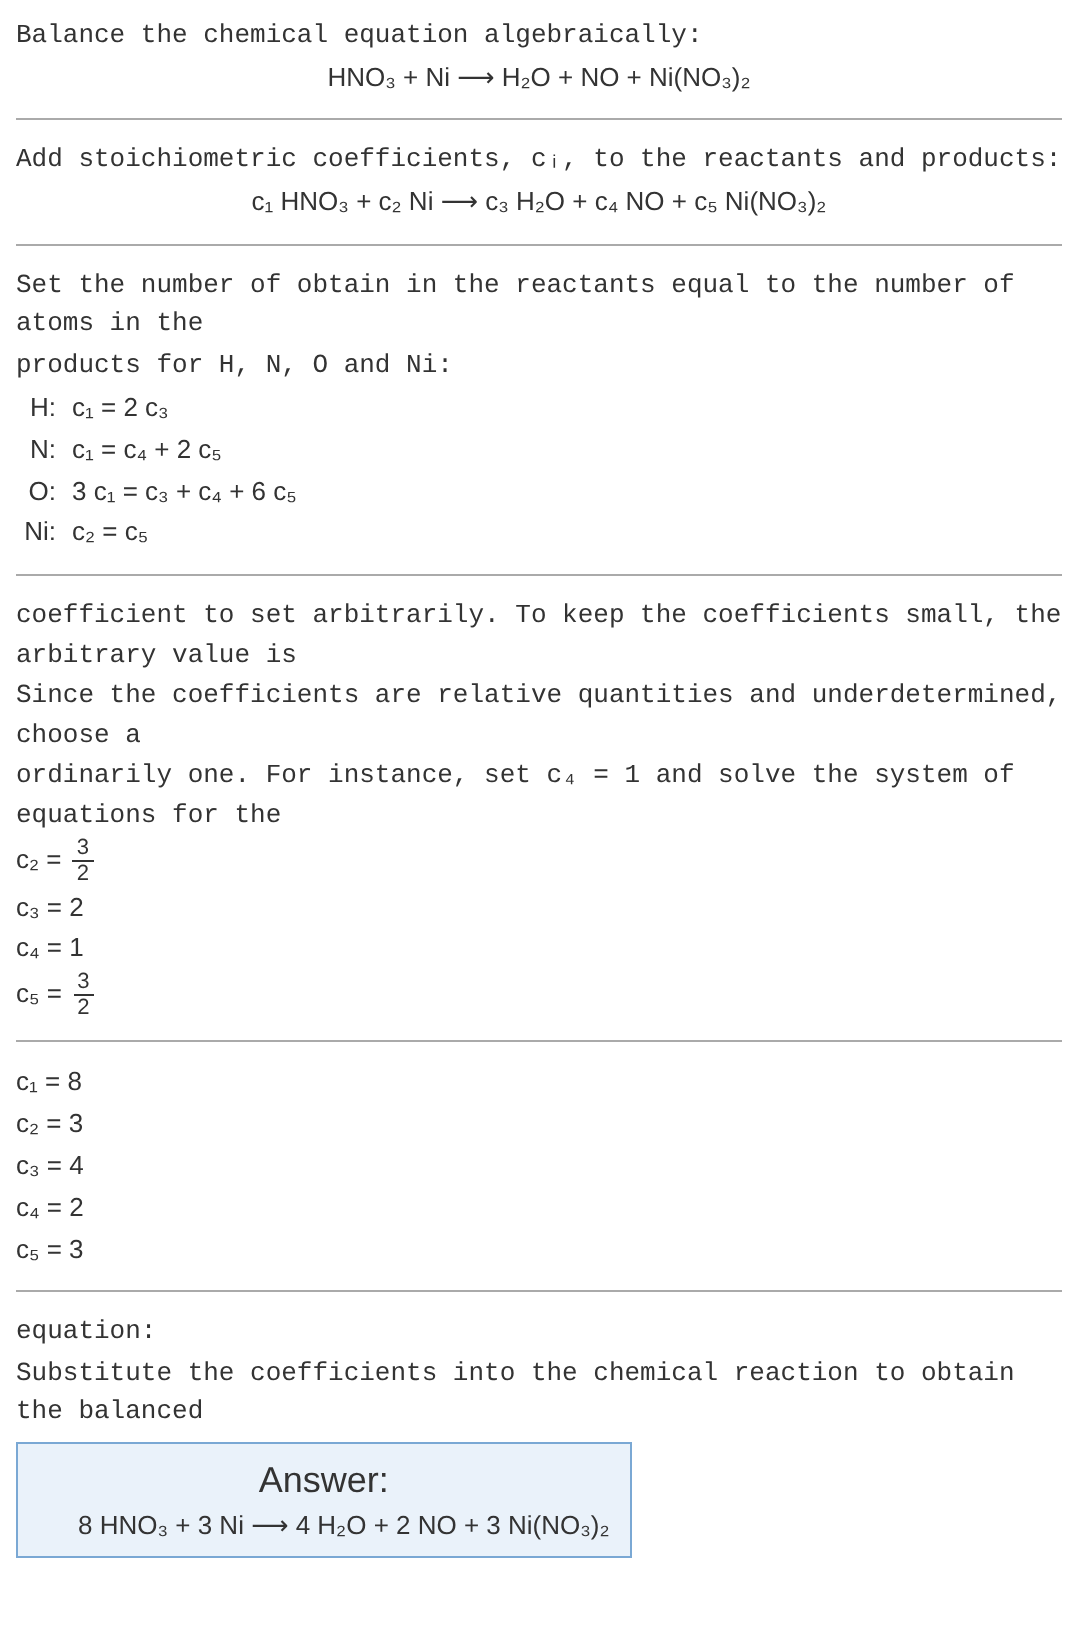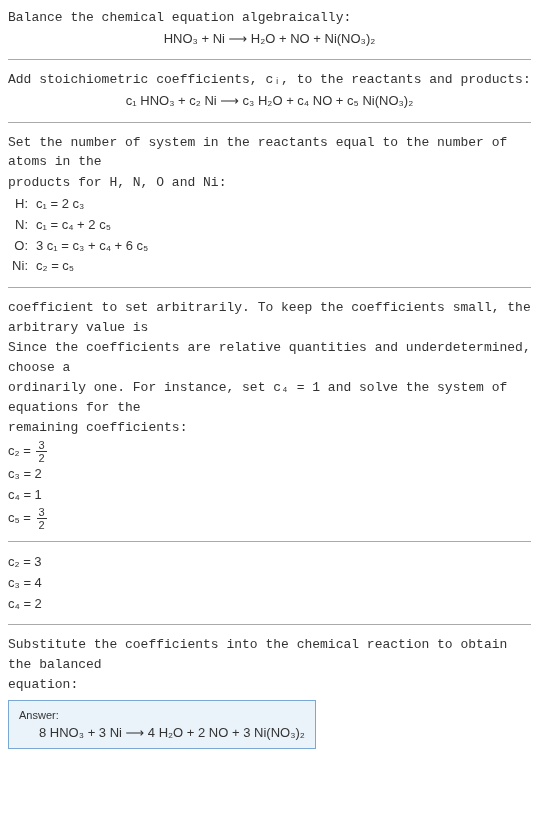--- a/index.html
+++ b/index.html
@@ -68,22 +68,23 @@
       line-height: 1.1;
     }
     .answer-box {
       border: 1px solid #7aa8d4;
       background: #eaf2fa;
       padding: 8px 10px;
       display: inline-block;
       margin-top: 4px;
     }
     .answer-label {
-      font-size: 11px;
+      font-size: 18px;
       margin-bottom: 4px;
+      text-align: center;
     }
     .answer-eq {
       padding-left: 20px;
     }
   </style>
 </head>
 <body>
 
 <div class="section">
   <div class="text-line">Balance the chemical equation algebraically:</div>
@@ -93,21 +94,21 @@
 <hr>
 
 <div class="section">
   <div class="text-line">Add stoichiometric coefficients, cᵢ, to the reactants and products:</div>
   <div class="equation-line">c₁ HNO₃ + c₂ Ni ⟶ c₃ H₂O + c₄ NO + c₅ Ni(NO₃)₂</div>
 </div>
 
 <hr>
 
 <div class="section">
-  <div class="text-line">Set the number of system in the reactants equal to the number of atoms in the</div>
+  <div class="text-line">Set the number of obtain in the reactants equal to the number of atoms in the</div>
   <div class="text-line">products for H, N, O and Ni:</div>
   <div class="atom-table">
     <div class="atom-row">
       <div class="atom-label">H:</div>
       <div>c₁ = 2 c₃</div>
     </div>
     <div class="atom-row">
       <div class="atom-label">N:</div>
       <div>c₁ = c₄ + 2 c₅</div>
     </div>
@@ -121,41 +122,42 @@
     </div>
   </div>
 </div>
 
 <hr>
 
 <div class="section">
   <div class="text-line">coefficient to set arbitrarily. To keep the coefficients small, the arbitrary value is</div>
   <div class="text-line">Since the coefficients are relative quantities and underdetermined, choose a</div>
   <div class="text-line">ordinarily one. For instance, set c₄ = 1 and solve the system of equations for the</div>
-  <div class="text-line">remaining coefficients:</div>
   <div class="coeff-line">
     <span>c₂ = </span><span class="frac"><span class="num">3</span><span class="den">2</span></span>
   </div>
   <div class="coeff-line">c₃ = 2</div>
   <div class="coeff-line">c₄ = 1</div>
   <div class="coeff-line">
     <span>c₅ = </span><span class="frac"><span class="num">3</span><span class="den">2</span></span>
   </div>
 </div>
 
 <hr>
 
 <div class="section">
+  <div class="coeff-line">c₁ = 8</div>
   <div class="coeff-line">c₂ = 3</div>
   <div class="coeff-line">c₃ = 4</div>
   <div class="coeff-line">c₄ = 2</div>
+  <div class="coeff-line">c₅ = 3</div>
 </div>
 
 <hr>
 
 <div class="section">
+  <div class="text-line">equation:</div>
   <div class="text-line">Substitute the coefficients into the chemical reaction to obtain the balanced</div>
-  <div class="text-line">equation:</div>
   <div class="answer-box">
     <div class="answer-label">Answer:</div>
     <div class="answer-eq">8 HNO₃ + 3 Ni ⟶ 4 H₂O + 2 NO + 3 Ni(NO₃)₂</div>
   </div>
 </div>
 
 </body></html>

